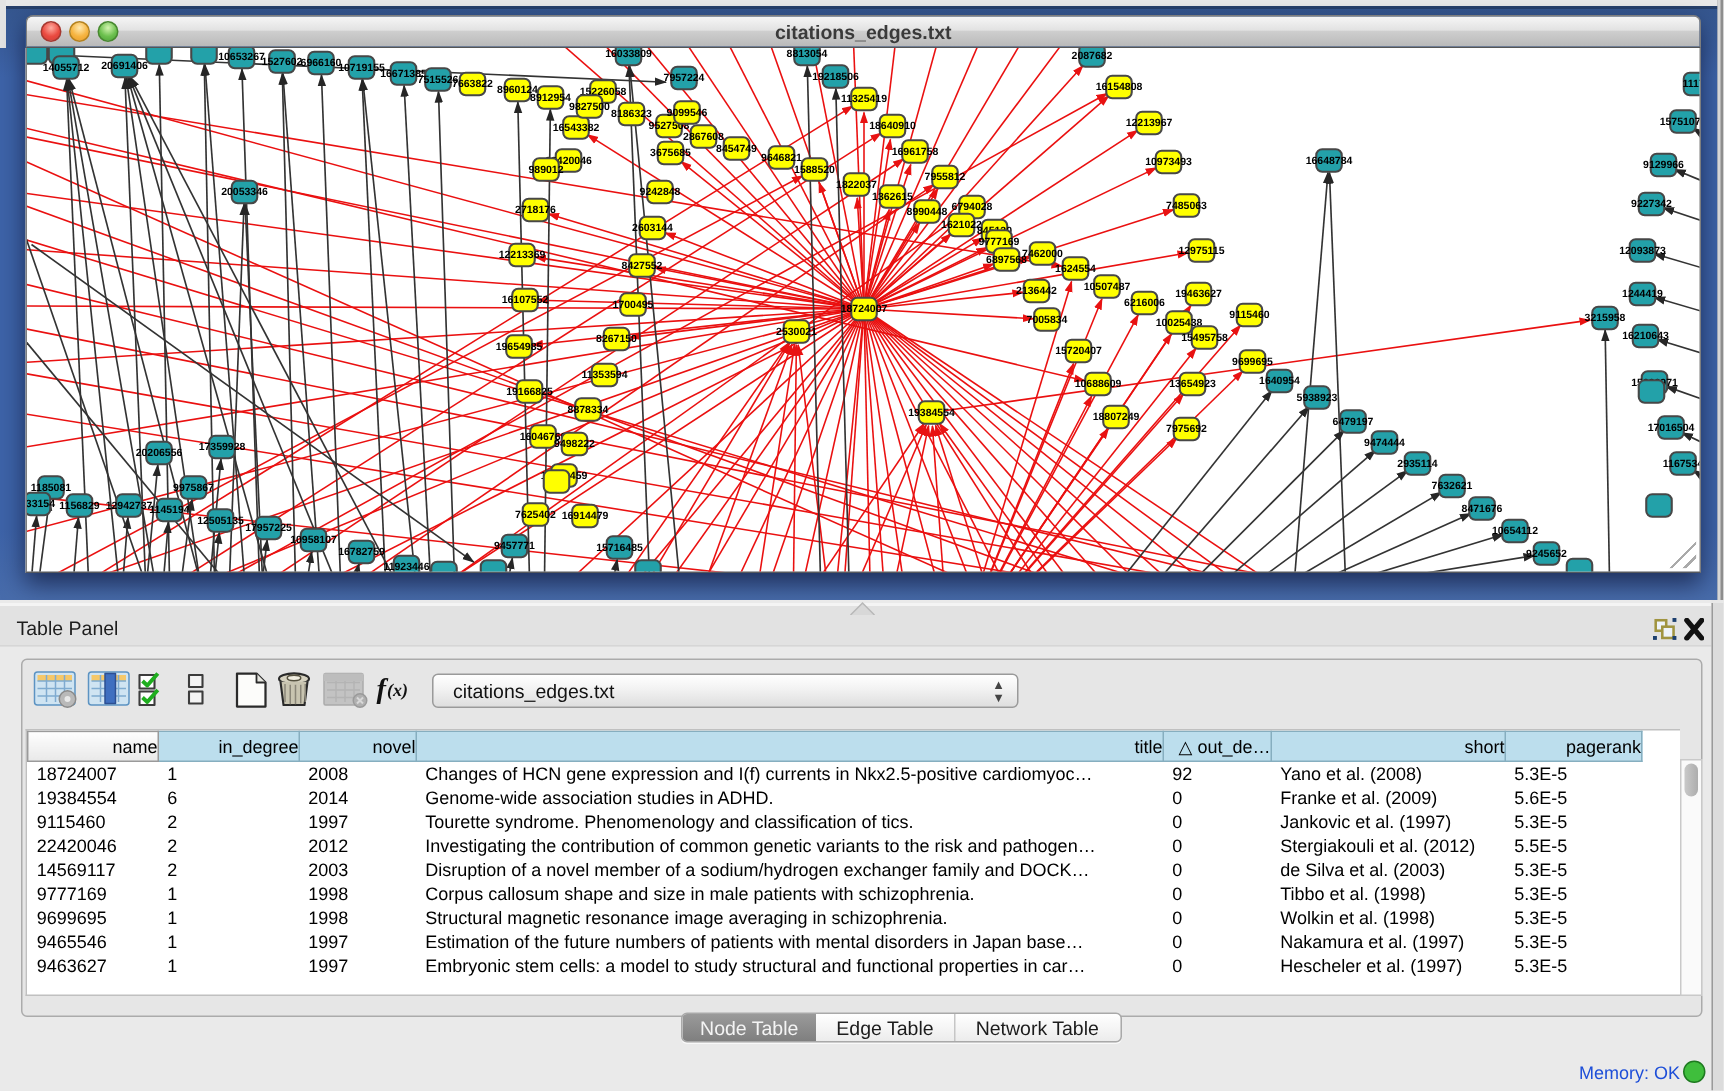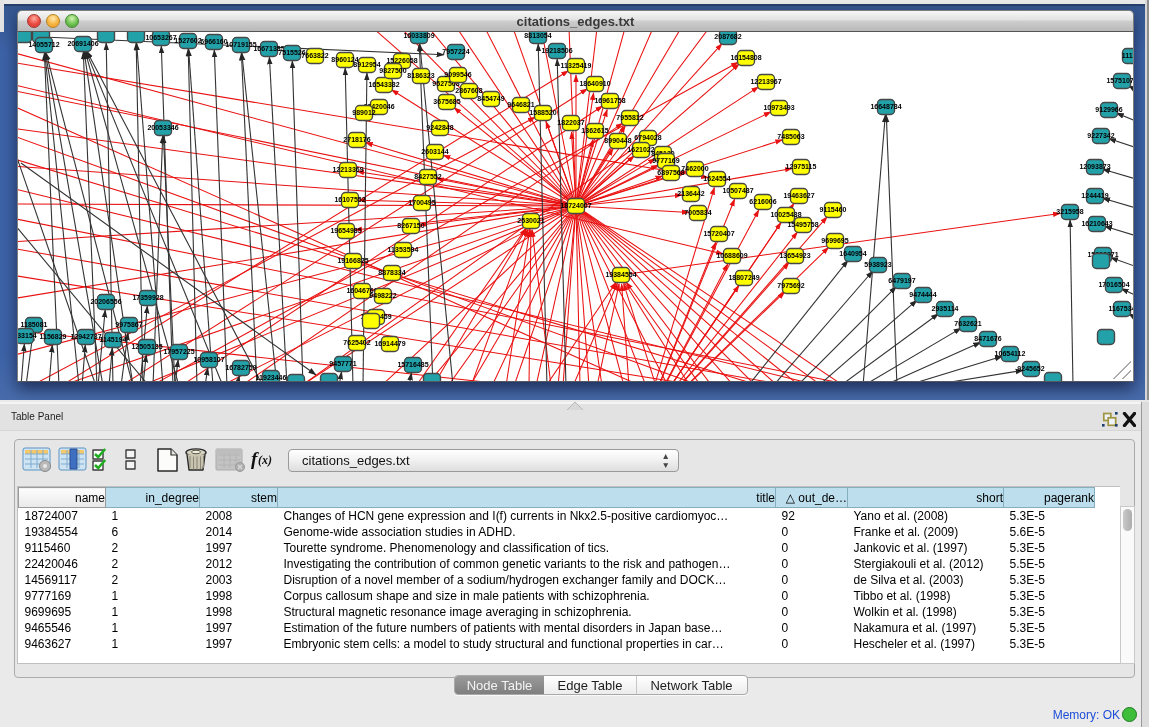--- a/index.html
+++ b/index.html
@@ -23,21 +23,21 @@
 .grip { position:absolute; right:2px; bottom:2px; width:22px; height:22px;
   background:repeating-linear-gradient(135deg,transparent 0 5px,#aaa 5px 6.5px); clip-path:polygon(100% 0,100% 100%,0 100%); }
 #net line.r { stroke:#ea1010; stroke-width:1.05; }
 #net line.k { stroke:#333; stroke-width:1.1; }
 #net rect.tn { fill:#23a1a9; stroke:#474747; stroke-width:1.4; }
 #net rect.yn { fill:#ffff00; stroke:#474747; stroke-width:1.4; }
 #net text.nl { font-family:"Liberation Sans",sans-serif; font-size:7px; font-weight:bold; fill:#000; text-anchor:middle; }
 
 #panel { position:absolute; left:0; top:400px; width:1141px; height:327px; background:#eaeaea; }
 #pband { position:absolute; left:0; top:2px; width:100%; height:29px; background:#e2e2e2; border-top:2px solid #f4f4f4; border-bottom:1px solid #d6d6d6; }
-#ptitle { position:absolute; left:11px; top:11px; font-size:10px; color:#1d1d1d; }
+#ptitle { position:absolute; left:11px; top:11px; font-size:13px; color:#1d1d1d; }
 #pbox { position:absolute; left:14px; top:39px; width:1121px; height:239px; border:1px solid #ababab; border-radius:4px; background:#e6e6e6; }
 #toolbar { position:absolute; left:4px; top:6px; height:28px; width:100%; }
 #combo { position:absolute; left:273px; top:9px; width:391px; height:23px; border:1px solid #9a9a9a; border-radius:4px;
   background:linear-gradient(180deg,#ffffff 0%,#f2f2f2 45%,#dedede 100%); font-size:13px; color:#111; line-height:21px; padding-left:13px; }
 #combo .st { position:absolute; right:8px; top:2px; font-size:8.5px; color:#444; line-height:9px; text-align:center; }
 #tbl { position:absolute; left:2px; top:46px; width:1103px; height:178px; background:#fff; overflow:hidden; border:1px solid #c0c0c0; border-right:none; }
 #vsb { position:absolute; left:1105px; top:66px; width:15px; height:158px; background:#fafafa; border:1px solid #c9c9c9; }
 #vsb .th { position:absolute; left:2px; top:2px; width:9px; height:22px; background:linear-gradient(90deg,#c9c9c9,#adadad); border-radius:5px; }
 table { border-collapse:collapse; table-layout:fixed; width:1076px; font-size:12px; color:#000; }
 th { height:20px; font-weight:normal; font-size:12px; text-align:right; background:#bcdeed; border:1px solid #86aebf; border-top:1px solid #86aebf; padding:0; }
@@ -578,21 +578,21 @@
 <text x="239" y="18" font-family="Liberation Serif,serif" font-size="12" font-style="italic" font-weight="bold" fill="#111">(x)</text>
 </g>
         </svg></div>
     <div id="combo">citations_edges.txt<div class="st">▲<br>▼</div></div>
     <div id="tbl">
       <table>
         <tbody>
             <tr>
               <th class="c0">name</th>
               <th class="c1">in_degree</th>
-              <th class="c2">stem</th>
+              <th class="c2">novel</th>
               <th class="c3">title</th>
               <th class="c4">△ out_de…</th>
               <th class="c5">short</th>
               <th class="c6">pagerank</th>
             </tr>
         <tr>
               <td class="c0">18724007</td>
               <td class="c1">1</td>
               <td class="c2">2008</td>
               <td class="c3">Changes of HCN gene expression and I(f) currents in Nkx2.5-positive cardiomyoc…</td>

